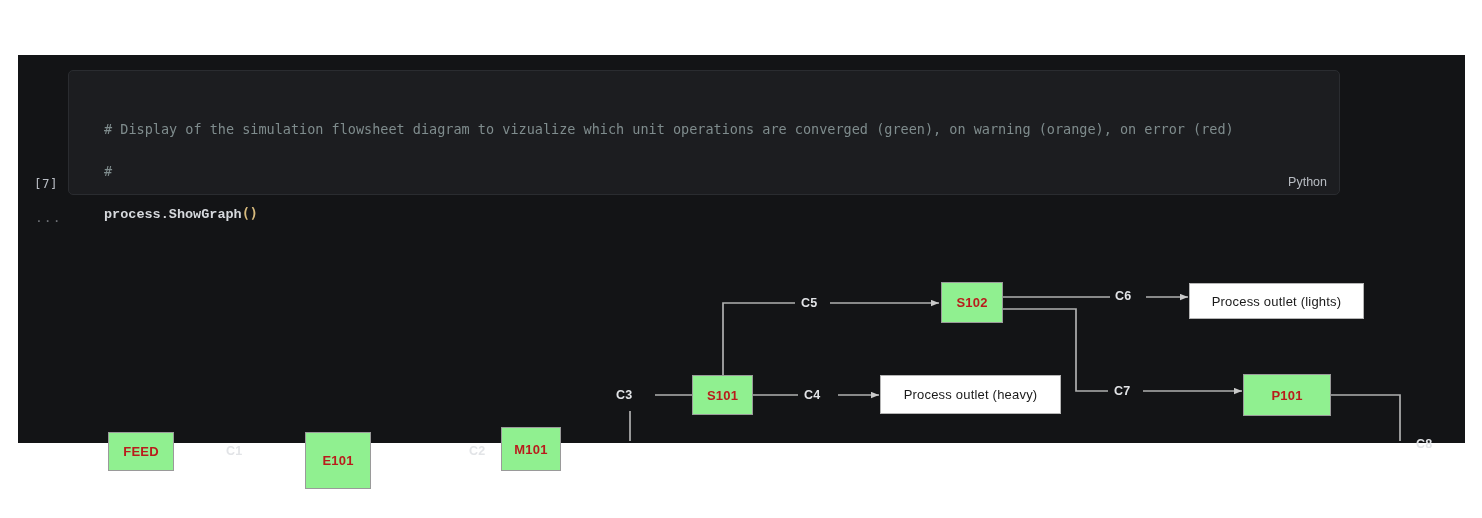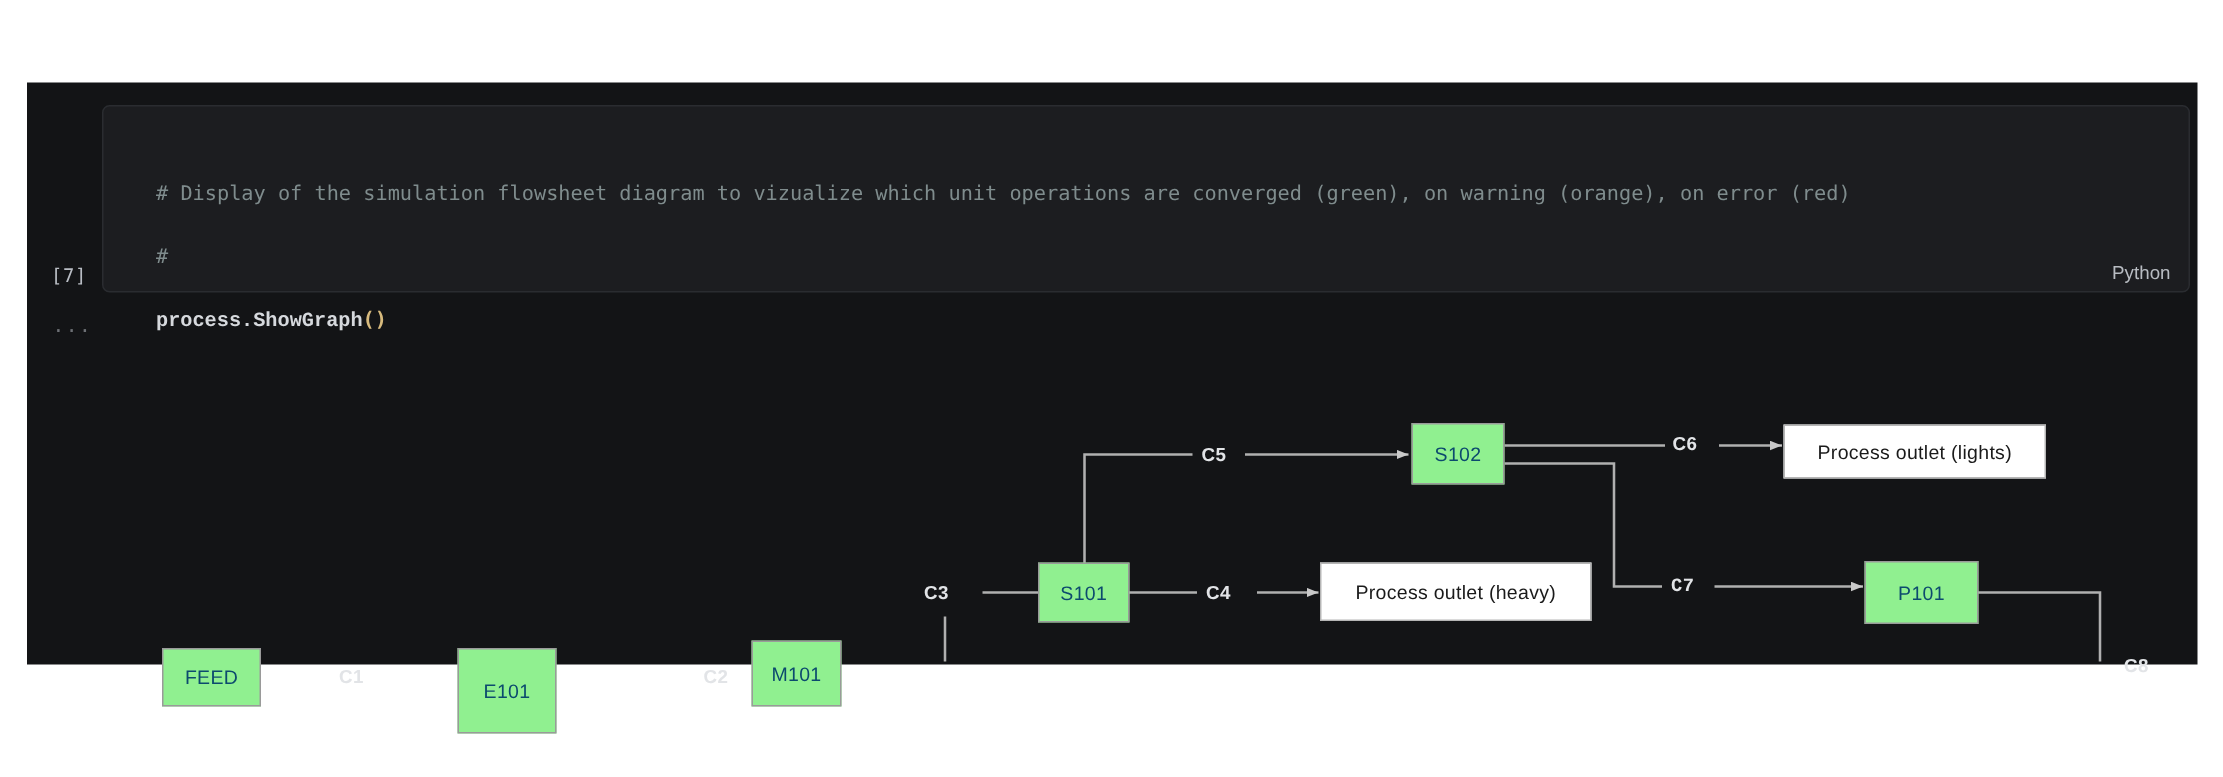--- a/index.html
+++ b/index.html
@@ -29,21 +29,21 @@
     width: 1447px;
     height: 388px;
     background: #131416;
   }
 
   
   #code-cell {
     position: absolute;
     left: 50px;
     top: 15px;
-    width: 1392px;
+    width: 1272px;
     height: 125px;
     background: #1c1d20;
     border: 1px solid #2a2c30;
     border-radius: 5px;
     box-sizing: border-box;
   }
   #code-lines {
     position: absolute;
     left: 35px;
     top: 27px;
@@ -102,22 +102,22 @@
 
   
   .node {
     position: absolute;
     box-sizing: border-box;
     display: flex;
     align-items: center;
     justify-content: center;
     font-family: "Liberation Sans", sans-serif;
     font-size: 13px;
-    font-weight: normal;
-    color: #0c4a6e;
+    font-weight: bold;
+    color: #b91c1c;
     letter-spacing: 0.2px;
   }
   .node.unit {
     background: #90f090;
     border: 1.5px solid #9a9a9a;
   }
   .node.outlet {
     background: #ffffff;
     border: 1.5px solid #b5b5b5;
     font-weight: normal;
@@ -198,31 +198,31 @@
       <div class="node unit" style="left:40px;  top:227px; width:66px; height:39px;">FEED</div>
 
       <div class="node unit" style="left:237px; top:227px; width:66px; height:57px;">E101</div>
 
       <div class="node unit" style="left:433px; top:222px; width:60px; height:44px;text-align:right;">M101</div>
 
       <div class="node unit" style="left:624px; top:170px; width:61px; height:40px;">S101</div>
 
       <div class="node unit" style="left:873px; top:77px;  width:62px; height:41px;">S102</div>
 
-      <div class="node unit" style="left:1175px;top:169px; width:76px; height:42px;">P101</div>
+      <div class="node unit" style="left:1175px;top:169px; width:88px; height:42px;">P101</div>
 
       <div class="node outlet" style="left:1121px;top:78px;  width:175px; height:36px;">Process outlet (lights)</div>
 
       <div class="node outlet" style="left:812px; top:170px; width:181px; height:39px;">Process outlet (heavy)</div>
 
       <div class="stream-label" style="left:158px; top:239px;">C1</div>
       <div class="stream-label" style="left:353px; top:239px;margin-left:48px;">C2</div>
       <div class="stream-label" style="left:548px; top:183px;">C3</div>
       <div class="stream-label" style="left:736px; top:183px;">C4</div>
       <div class="stream-label" style="left:733px; top:91px;">C5</div>
       <div class="stream-label" style="left:1047px;top:84px;">C6</div>
-      <div class="stream-label" style="left:1046px;top:179px;font-family:Liberation Mono, monospace;">C7</div>
+      <div class="stream-label" style="left:1046px;top:179px;">C7</div>
       <div class="stream-label" style="left:1348px;top:232px;">C8</div>
 
     </div>
 
   </div>
 </div>
 
 </body></html>

